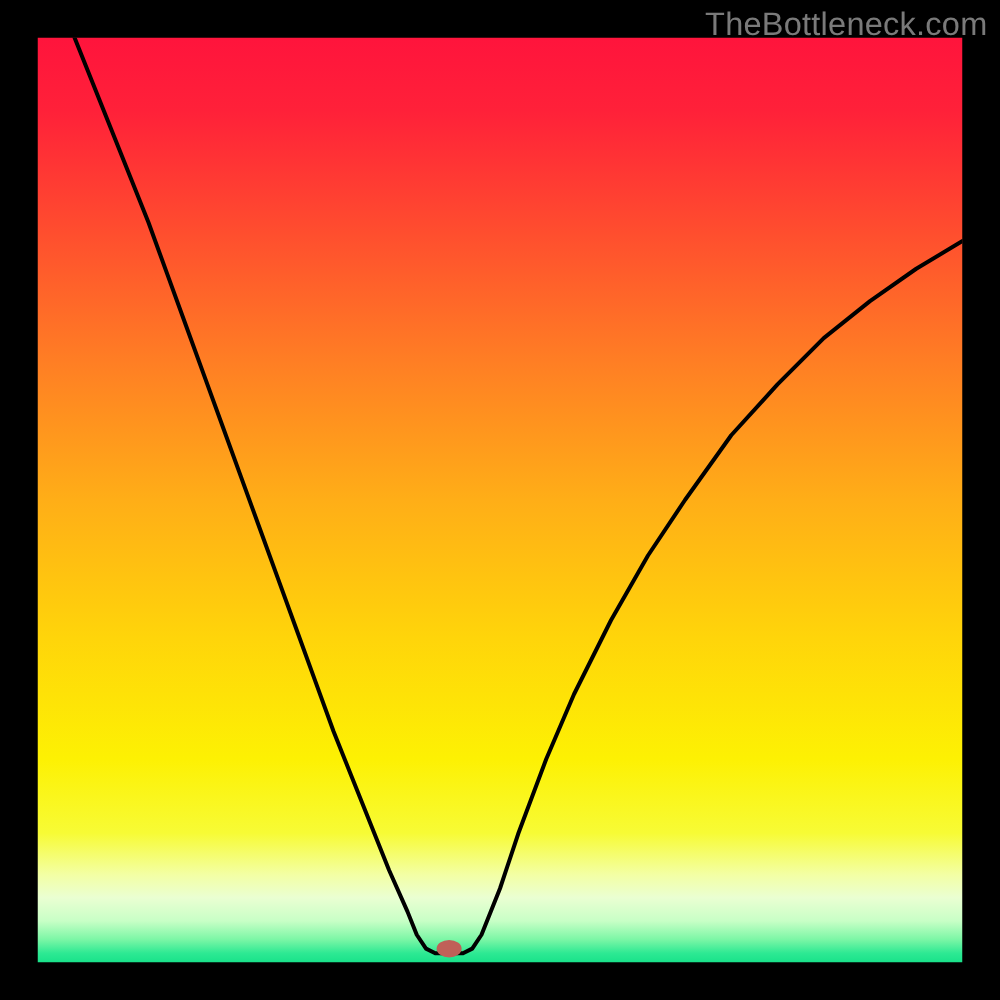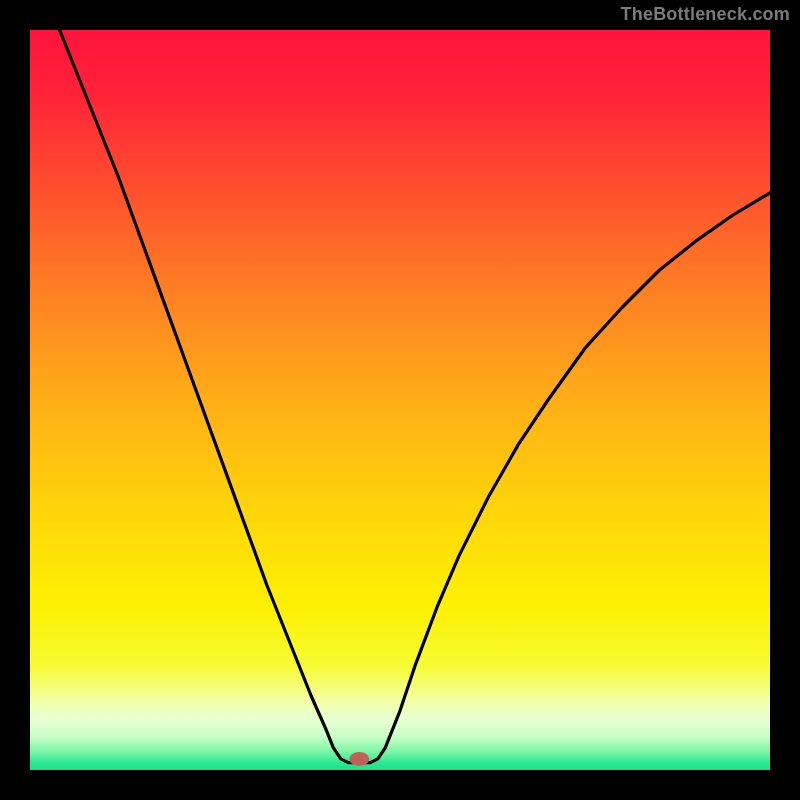--- a/index.html
+++ b/index.html
@@ -22,22 +22,22 @@
     left: 30px;
     top: 30px;
     width: 740px;
     height: 740px;
   }
   .watermark {
     position: absolute;
     top: 4px;
     right: 10px;
     color: #7a7a7a;
-    font-size: 18px;
-    font-weight: 700;
+    font-size: 26px;
+    font-weight: 400;
     letter-spacing: 0.2px;
     user-select: none;
   }
 </style>
 </head>
 <body>
 
 <div class="frame">
   <div class="watermark">TheBottleneck.com</div>
 

